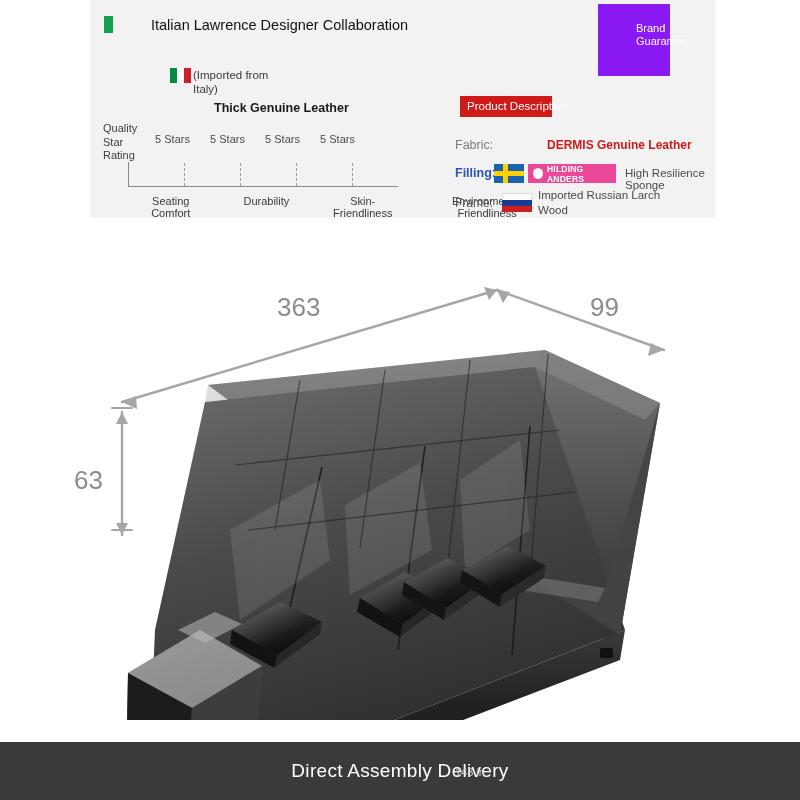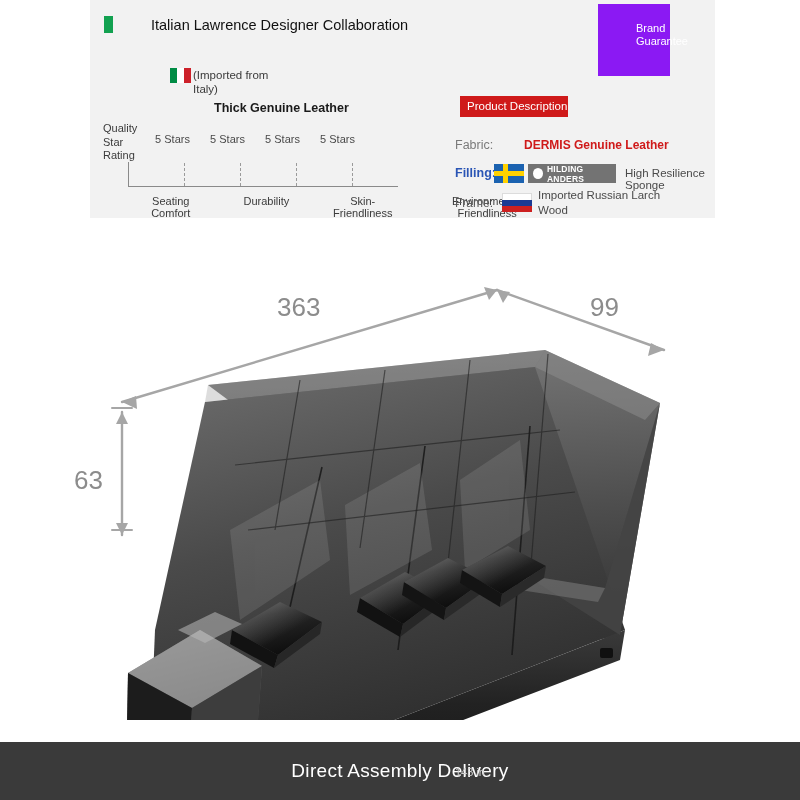--- a/index.html
+++ b/index.html
@@ -122,42 +122,42 @@
     position: absolute;
     left: 6px; top: 18px;
     width: 62px;
     font-size: 11px; color: #ffffff;
     line-height: 13px;
     margin-left: 32px;
   }
   .prod-desc {
     position: absolute;
     left: 370px; top: 96px;
-    width: 108px; height: 21px;
+    width: 92px; height: 21px;
     background: #cf1a1a;
   }
   .prod-desc span {
     position: absolute;
     left: 7px; top: 4px;
     font-size: 11.5px; color: #ffffff;
     white-space: nowrap;
   }
   .spec-fabric-key { position: absolute; left: 365px; top: 138px; font-size: 12.5px; color: #7a7a7a; }
-  .spec-fabric-val { position: absolute; left: 397px; top: 138px; font-size: 12px; color: #cf1a1a; font-weight: bold; padding-left: 37px; }
+  .spec-fabric-val { position: absolute; left: 420px; top: 138px; font-size: 12px; color: #cf1a1a; font-weight: bold; padding-left: 37px; }
 
   .spec-filling-key { position: absolute; left: 365px; top: 166px; font-size: 12.5px; color: #2a55b5; font-weight: bold; }
   .flag-se {
     position: absolute; left: 404px; top: 164px;
     width: 30px; height: 19px; background: #1b62b0;
   }
   .flag-se .cross-h { position: absolute; left: 0; top: 7px; width: 30px; height: 5px; background: #ffd100; }
   .flag-se .cross-v { position: absolute; left: 9px; top: 0; width: 5px; height: 19px; background: #ffd100; }
   .hilding {
     position: absolute; left: 438px; top: 164px;
-    width: 88px; height: 19px; background: #737373;
+    width: 88px; height: 19px; background: #ec4899;
     display: flex; align-items: center;
   }
   .hilding .dot {
     width: 11px; height: 11px; border-radius: 50%;
     background: #ffffff; margin: 0 4px 0 5px;
   }
   .hilding .txt { font-size: 8.5px; color: #ffffff; font-weight: bold; letter-spacing: .2px; }
   .spec-filling-val { position: absolute; left: 535px; top: 167px; font-size: 11.5px; color: #4a4a4a; }
 
   .spec-frame-key { position: absolute; left: 365px; top: 196px; font-size: 12px; color: #5b5b5b; }

